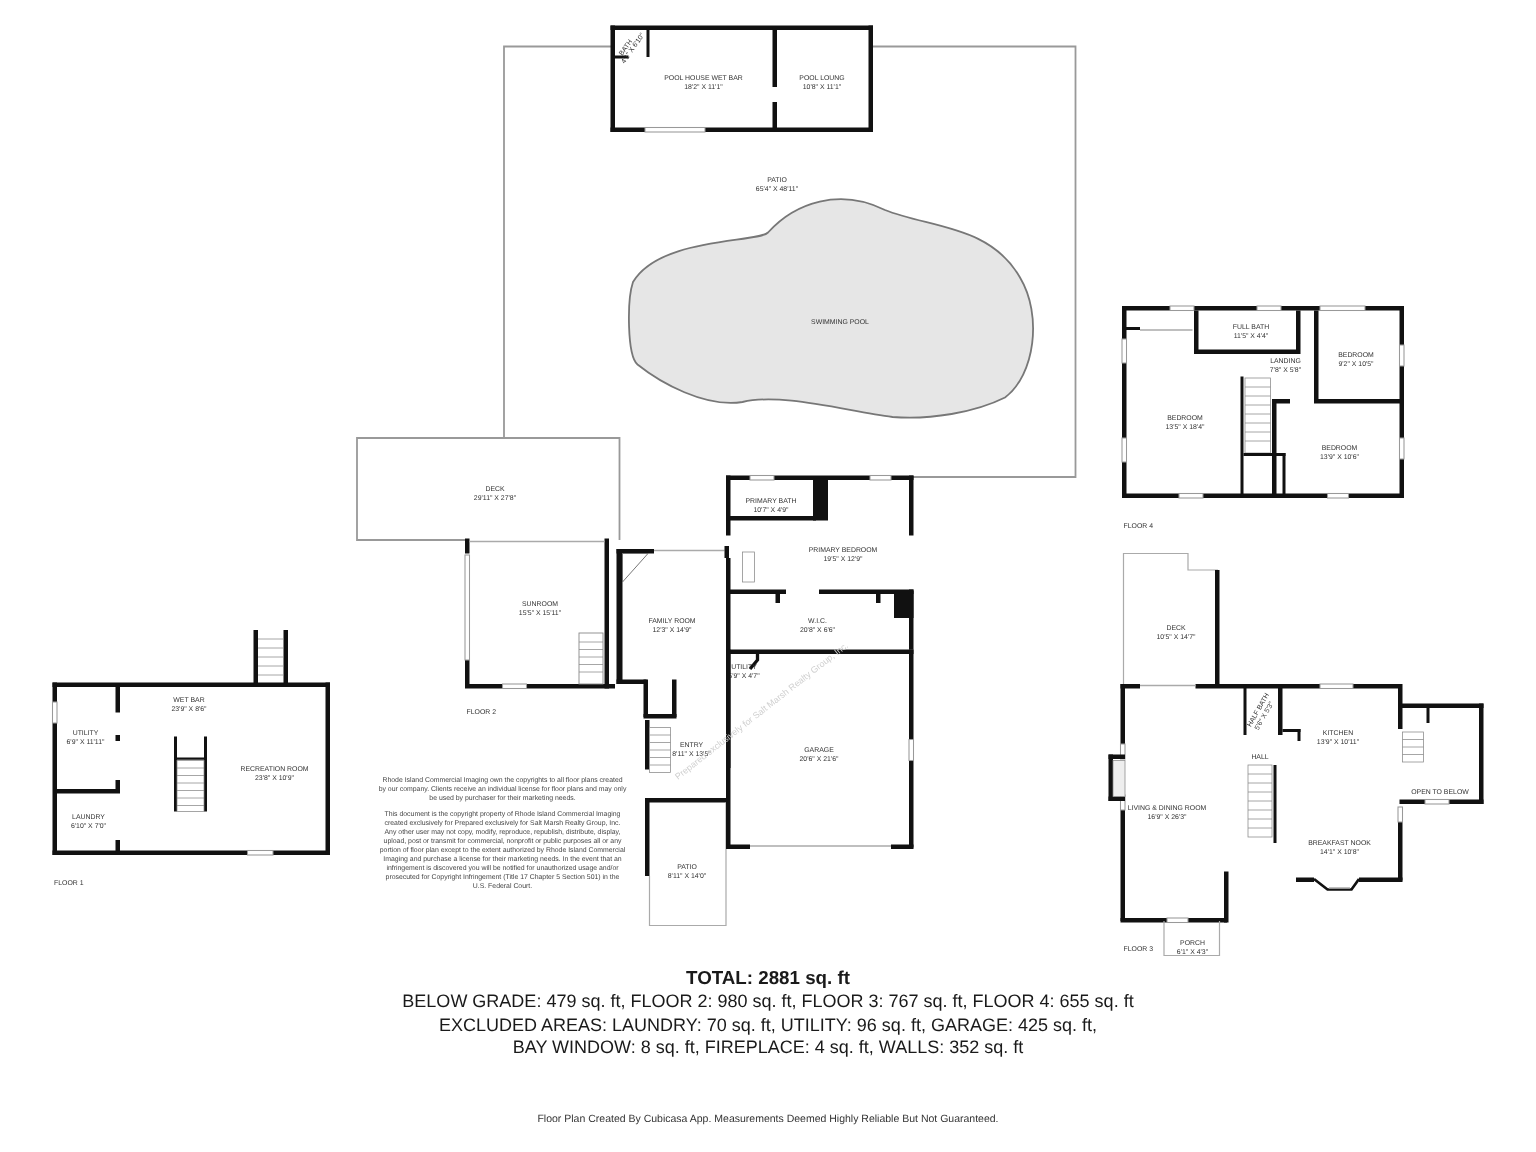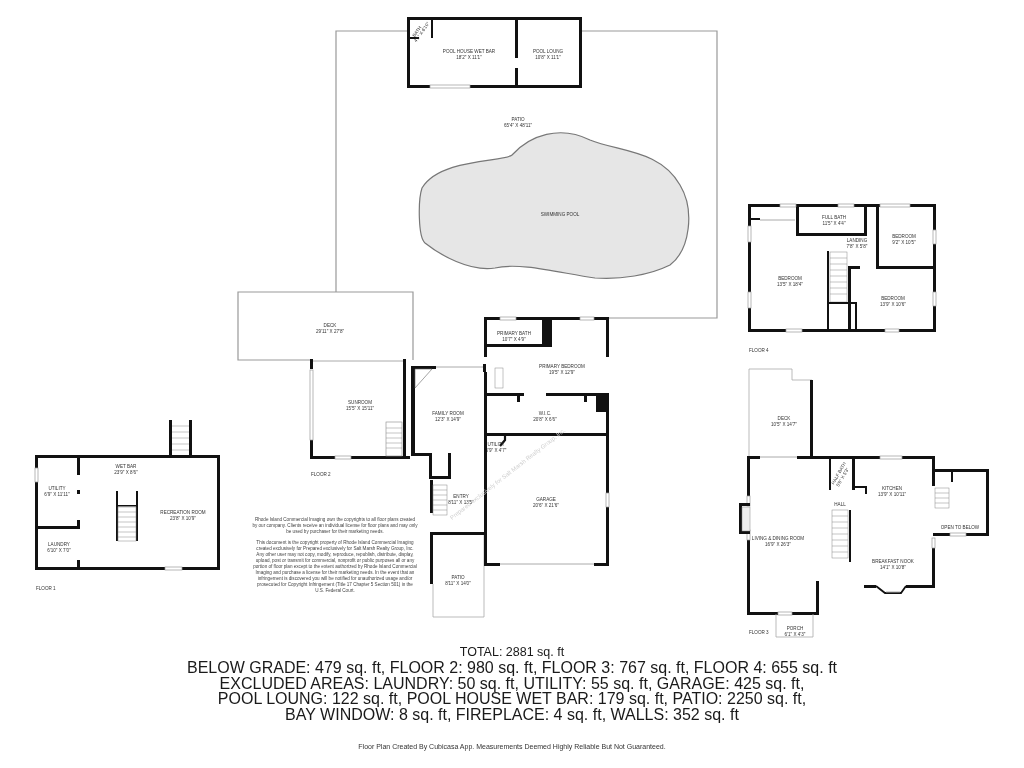--- a/index.html
+++ b/index.html
@@ -7,22 +7,22 @@
   svg.plan { position:absolute; left:0; top:0; }
   .lbl { font-family:"Liberation Sans", sans-serif; font-size:4.6px; fill:#333; text-anchor:middle; }
   .flr { font-family:"Liberation Sans", sans-serif; font-size:4.6px; fill:#333; }
   .wall { fill:#111; }
   .thin { fill:none; stroke:#999; stroke-width:1.2; }
   .thin2 { fill:none; stroke:#aaa; stroke-width:0.8; }
   .win { fill:#fff; stroke:#999; stroke-width:0.7; }
   .copyright { position:absolute; left:252px; top:517px; width:166px; font-size:4.6px; line-height:6px; text-align:center; color:#444; }
   .copyright p { margin:0 0 5px 0; }
   .summary { position:absolute; left:0; top:645px; width:1024px; text-align:center; color:#1a1a1a; }
-  .summary .total { font-size:12.5px; font-weight:normal; line-height:15px; }
-  .summary .line { font-size:16px; line-height:15.6px; }
+  .summary .total { font-size:12.5px; font-weight:bold; line-height:15px; }
+  .summary .line { font-size:12px; line-height:15.6px; }
   .footer { position:absolute; left:0; top:743px; width:1024px; text-align:center; font-size:7px; color:#333; }
 </style>
 </head>
 <body>
 
 <svg class="plan" width="1024" height="768" viewBox="0 0 1024 768">
 
   <g>
     <polyline class="thin" points="409,31 336,31 336,292"></polyline>
     <polyline class="thin" points="580,31 717,31 717,318 608,318"></polyline>
@@ -330,18 +330,17 @@
 </svg>
 
 <div class="copyright">
   <p>Rhode Island Commercial Imaging own the copyrights to all floor plans created by our company. Clients receive an individual license for floor plans and may only be used by purchaser for their marketing needs.</p>
   <p>This document is the copyright property of Rhode Island Commercial Imaging created exclusively for Prepared exclusively for Salt Marsh Realty Group, Inc. Any other user may not copy, modify, reproduce, republish, distribute, display, upload, post or transmit for commercial, nonprofit or public purposes all or any portion of floor plan except to the extent authorized by Rhode Island Commercial Imaging and purchase a license for their marketing needs. In the event that an infringement is discovered you will be notified for unauthorized usage and/or prosecuted for Copyright Infringement (Title 17 Chapter 5 Section 501) in the U.S. Federal Court.</p>
 </div>
 
 <div class="summary">
   <div class="total">TOTAL: 2881 sq. ft</div>
   <div class="line">BELOW GRADE: 479 sq. ft, FLOOR 2: 980 sq. ft, FLOOR 3: 767 sq. ft, FLOOR 4: 655 sq. ft</div>
-  <div class="line">EXCLUDED AREAS: LAUNDRY: 50 sq. ft, UTILITY: 55 sq. ft, GARAGE: 425 sq. ft,</div>
-  <div class="line">POOL LOUNG: 122 sq. ft, POOL HOUSE WET BAR: 179 sq. ft, PATIO: 2250 sq. ft,</div>
+  <div class="line">EXCLUDED AREAS: LAUNDRY: 70 sq. ft, UTILITY: 96 sq. ft, GARAGE: 425 sq. ft,</div>
   <div class="line">BAY WINDOW: 8 sq. ft, FIREPLACE: 4 sq. ft, WALLS: 352 sq. ft</div>
 </div>
 
 <div class="footer">Floor Plan Created By Cubicasa App. Measurements Deemed Highly Reliable But Not Guaranteed.</div>
 
 </body></html>

